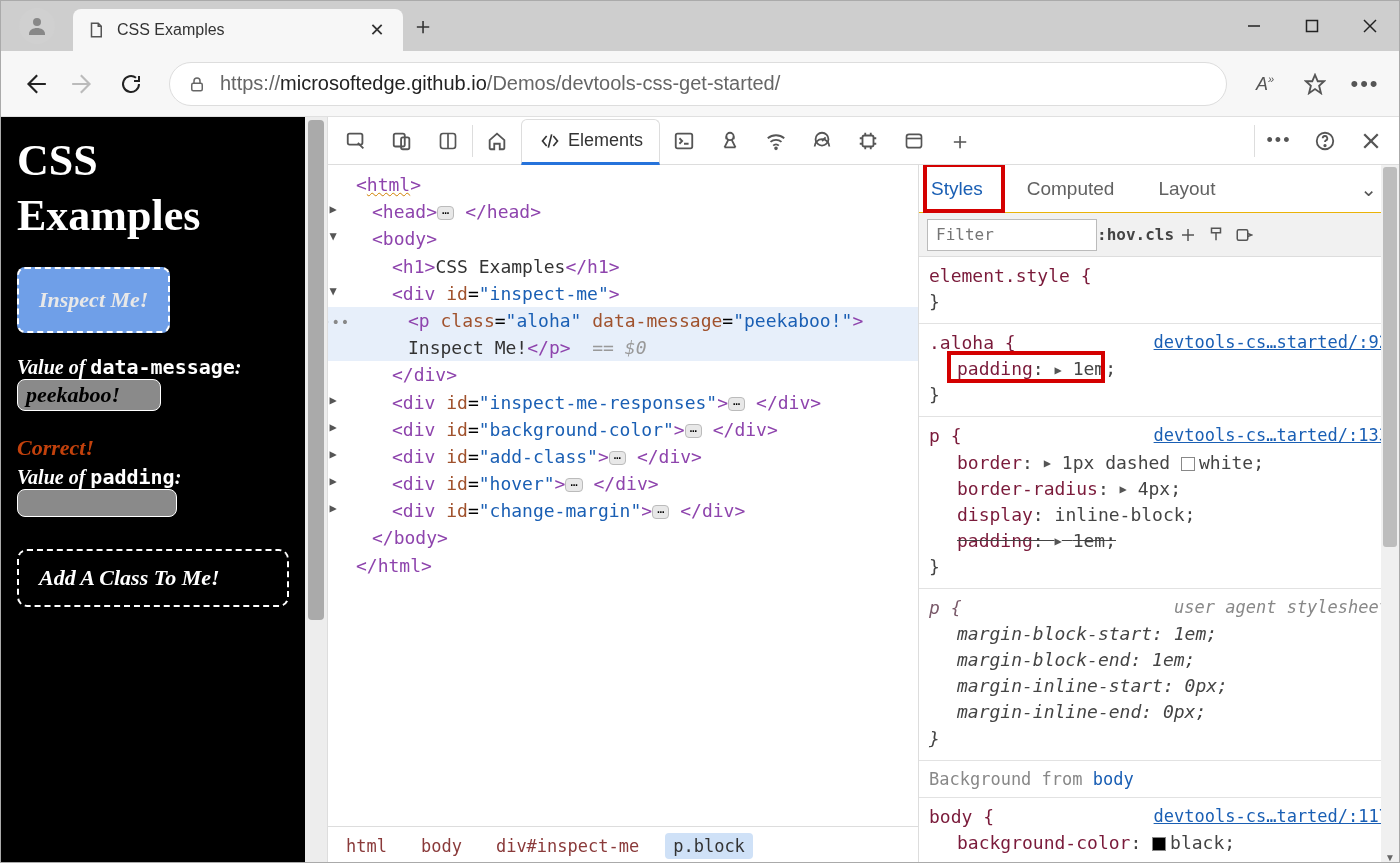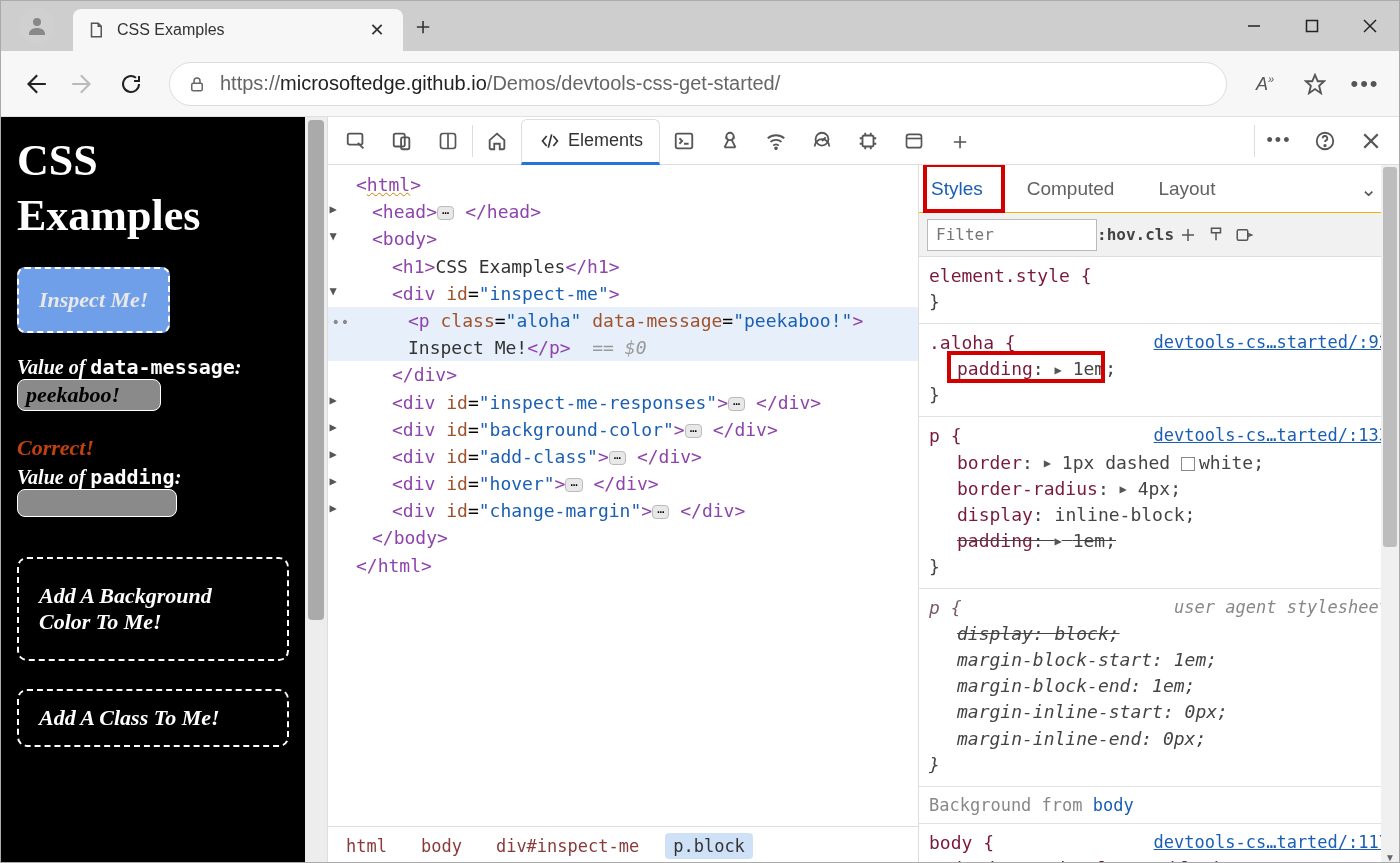--- a/index.html
+++ b/index.html
@@ -199,21 +199,20 @@
 
     <div class="page-pane">
       <div class="page-content">
         <h1>CSS Examples</h1>
         <div class="inspect-me">Inspect Me!</div>
         <div class="label-row"><span>Value of </span><span class="mono">data-message</span>:</div>
         <div class="value-box">peekaboo!</div>
         <div class="correct">Correct!</div>
         <div class="label-row" style="margin-top:4px;"><span>Value of </span><span class="mono">padding</span>:</div>
         <div class="value-box empty"></div>
-        <div class="dashed-box">Add A Background Color To Me!</div>
         <div class="dashed-box" style="margin-top:28px;padding:14px 20px;">Add A Class To Me!</div>
       </div>
       <div class="page-scroll">
           <div class="thumb"></div>
         </div>
     </div>
 
     <div class="devtools">
       <div class="dt-tabbar">
         <div class="dt-icon">
@@ -384,21 +383,20 @@
               <div><span class="selector">p {</span></div>
               <div class="prop"><span class="prop-name">border</span>: <span class="tri">▶</span> <span class="prop-val">1px dashed </span><span class="swatch white"></span><span class="prop-val">white</span>;</div>
               <div class="prop"><span class="prop-name">border-radius</span>: <span class="tri">▶</span> <span class="prop-val">4px</span>;</div>
               <div class="prop"><span class="prop-name">display</span>: <span class="prop-val">inline-block</span>;</div>
               <div class="prop strike"><span class="prop-name">padding</span>: <span class="tri">▶</span> <span class="prop-val">1em</span>;</div>
               <div><span class="brace">}</span></div>
             </div>
             <div class="rule-block ua">
               <span class="ua-label">user agent stylesheet</span>
               <div><span class="selector">p {</span></div>
-              <div class="prop strike">display: block;</div>
               <div class="prop">margin-block-start: 1em;</div>
               <div class="prop">margin-block-end: 1em;</div>
               <div class="prop">margin-inline-start: 0px;</div>
               <div class="prop">margin-inline-end: 0px;</div>
               <div><span class="brace">}</span></div>
             </div>
             <div class="inherit"><span>Background from </span> <span class="body-link">body</span></div>
             <div class="rule-block" style="border-bottom:none;">
               <span class="src-link">devtools-cs…tarted/:117</span>
               <div><span class="selector">body {</span></div>

